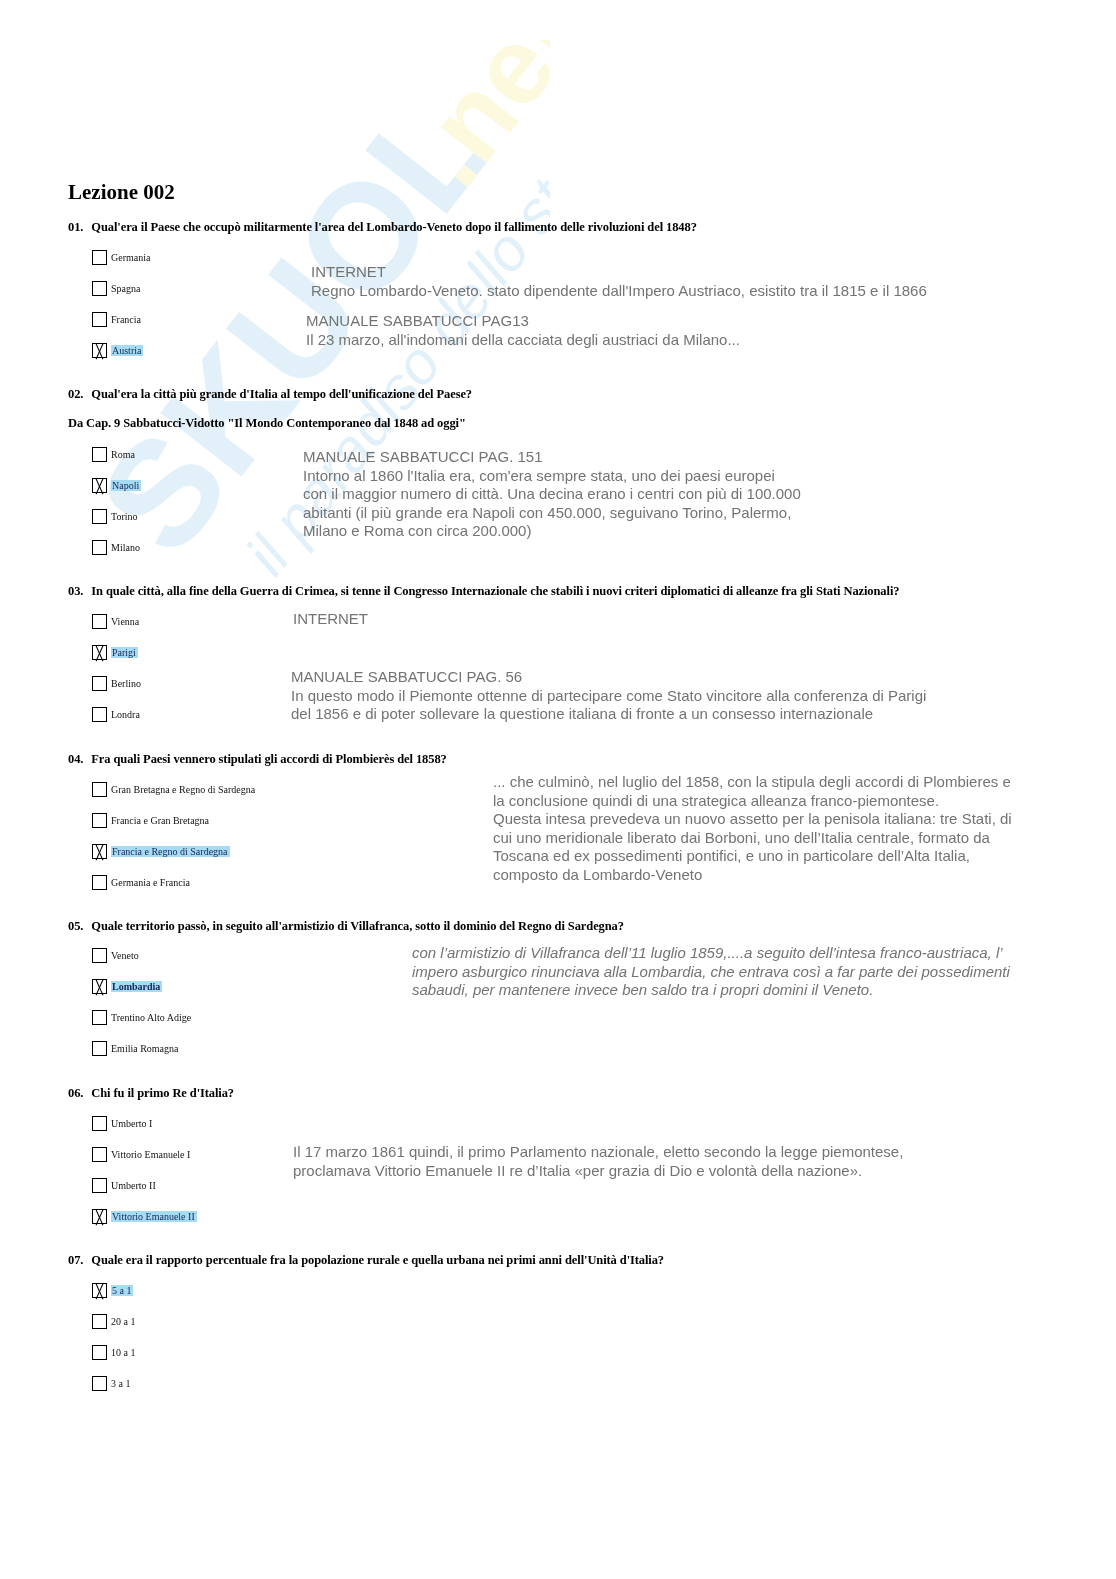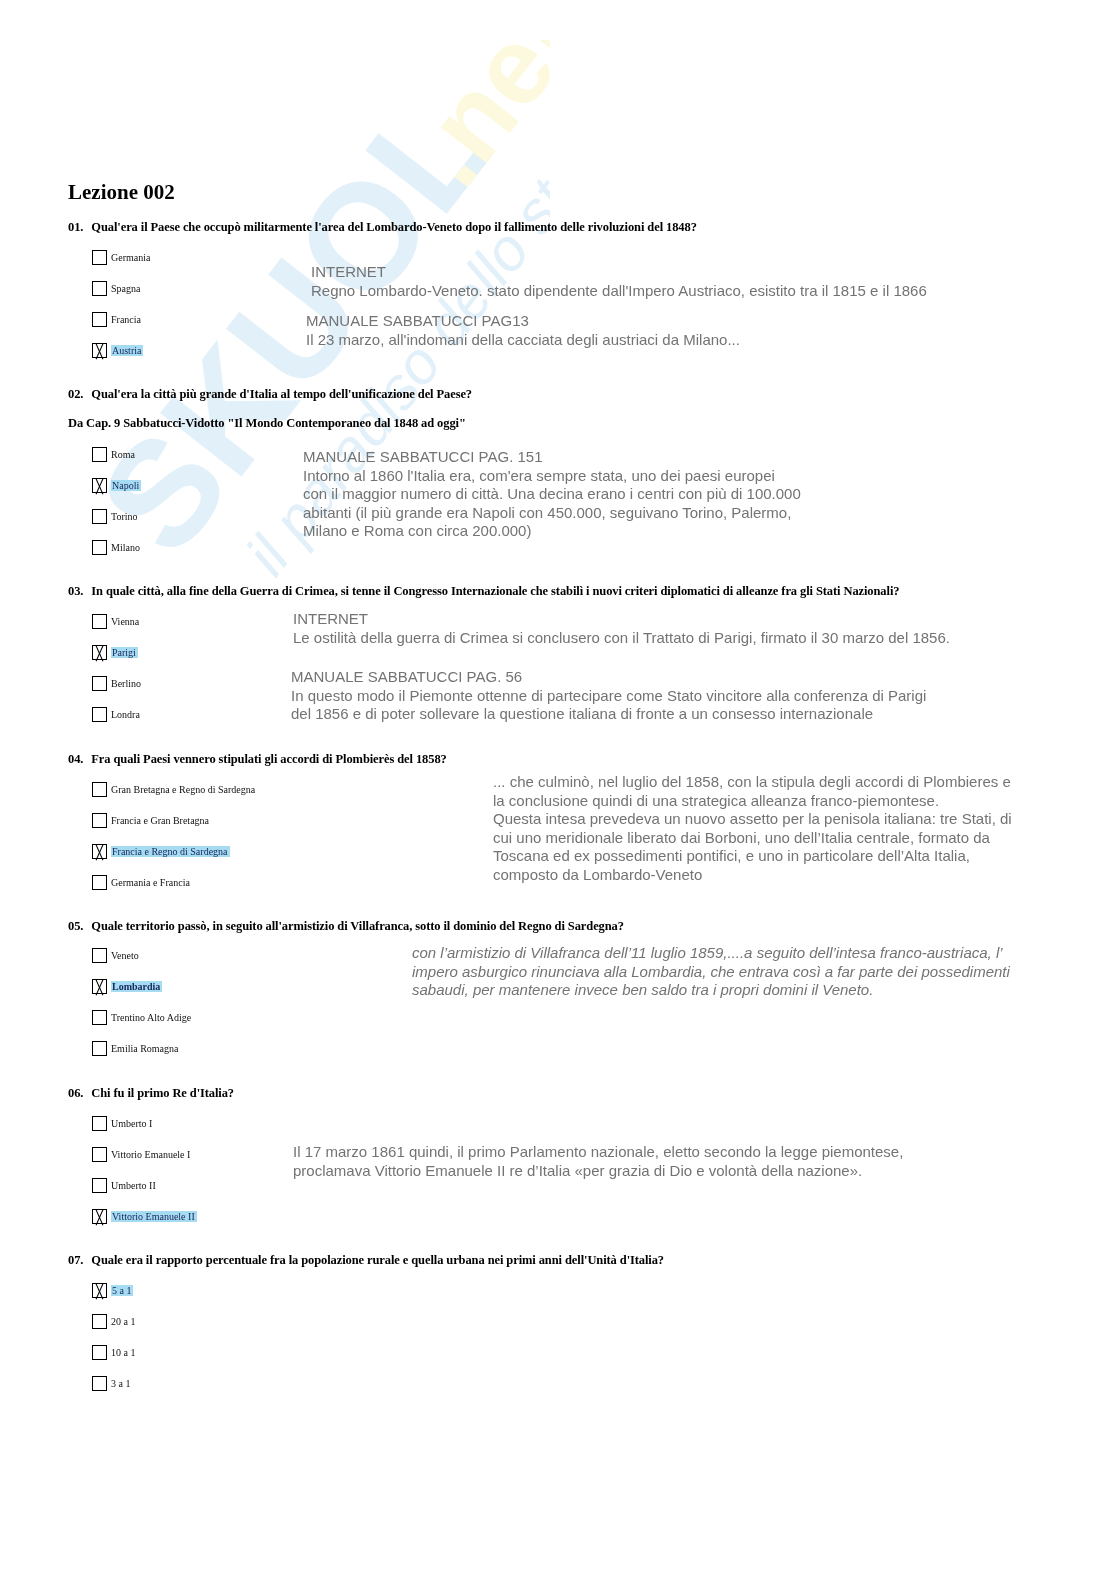--- a/index.html
+++ b/index.html
@@ -121,21 +121,21 @@
       <span class="lbl hl">Parigi</span>
     </label>
   <label class="opt" style="top:674px;">
       <span class="box"></span>
       <span class="lbl">Berlino</span>
     </label>
   <label class="opt" style="top:705px;">
       <span class="box"></span>
       <span class="lbl">Londra</span>
     </label>
-  <div class="note" style="left:293px; top:610px;"><span class="hd">INTERNET</span><span>Le ostilità della guerra di Crimea si conclusero con il Trattato di Parigi, firmato il 30 marzo del 1856.</span></div>
+  <div class="note" style="left:293px; top:610px;"><span class="hd">INTERNET</span></div>
   <div class="note" style="left:291px; top:668px;"><span class="hd">MANUALE SABBATUCCI PAG. 56</span><span>In questo modo il Piemonte ottenne di partecipare come Stato  vincitore alla conferenza di Parigi
 del 1856 e di poter sollevare la questione italiana di fronte a un consesso internazionale</span></div>
 
   <div class="q" style="top:752px;">
     <span class="num">04.</span><span>Fra quali Paesi vennero stipulati gli accordi di Plombierès del 1858?</span>
   </div>
   <label class="opt" style="top:780px;">
       <span class="box"></span>
       <span class="lbl">Gran Bretagna e Regno di Sardegna</span>
     </label>

